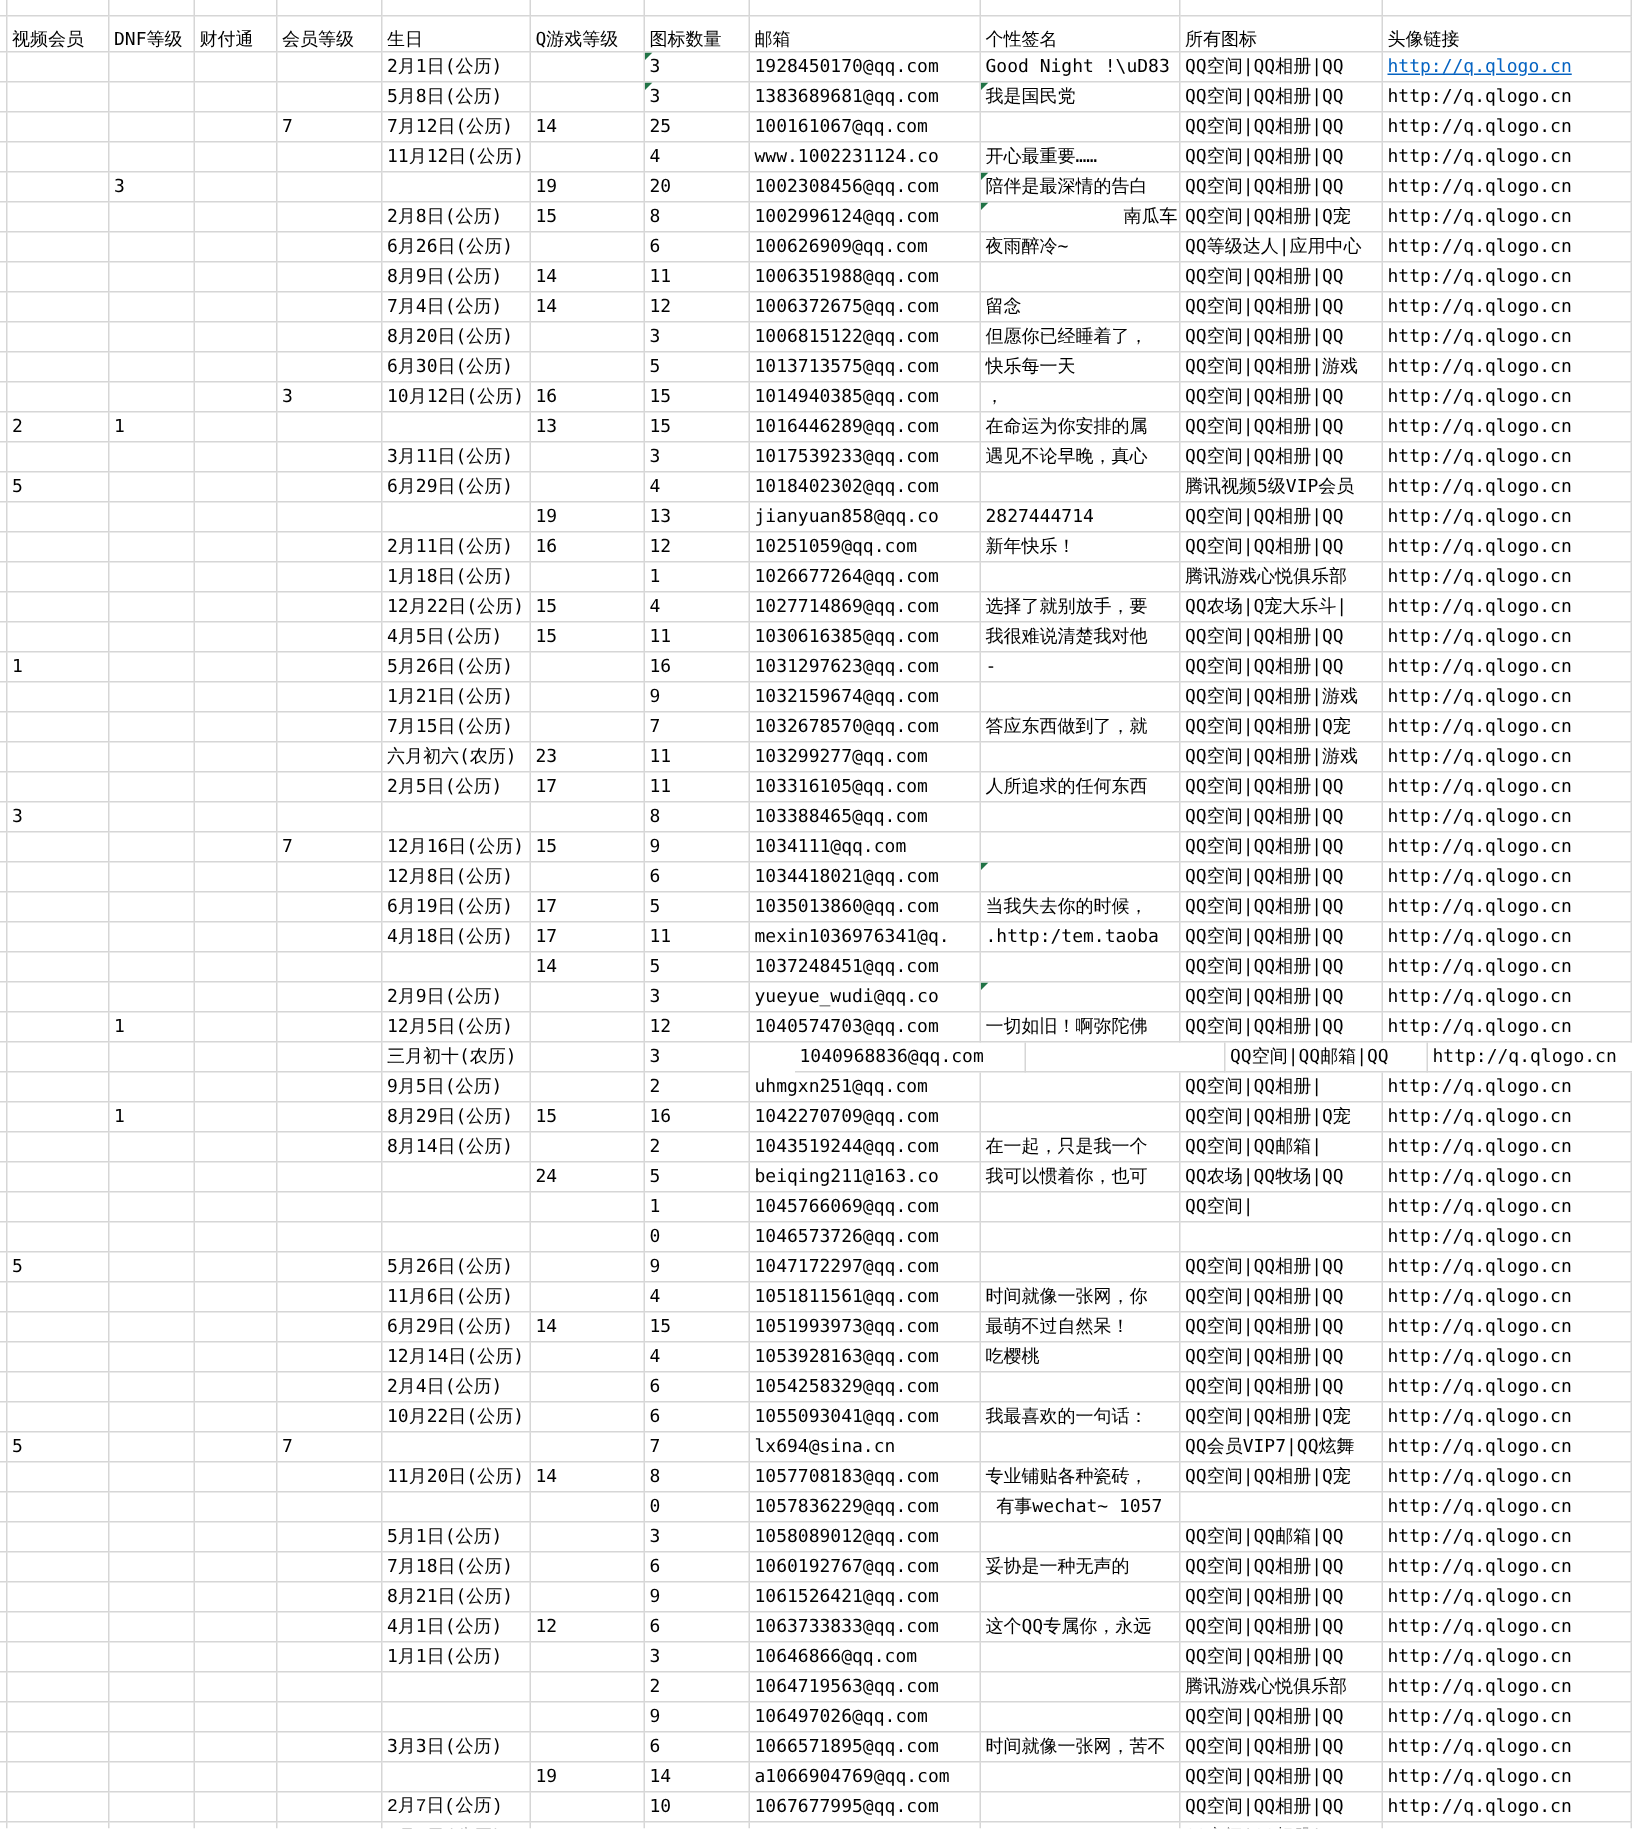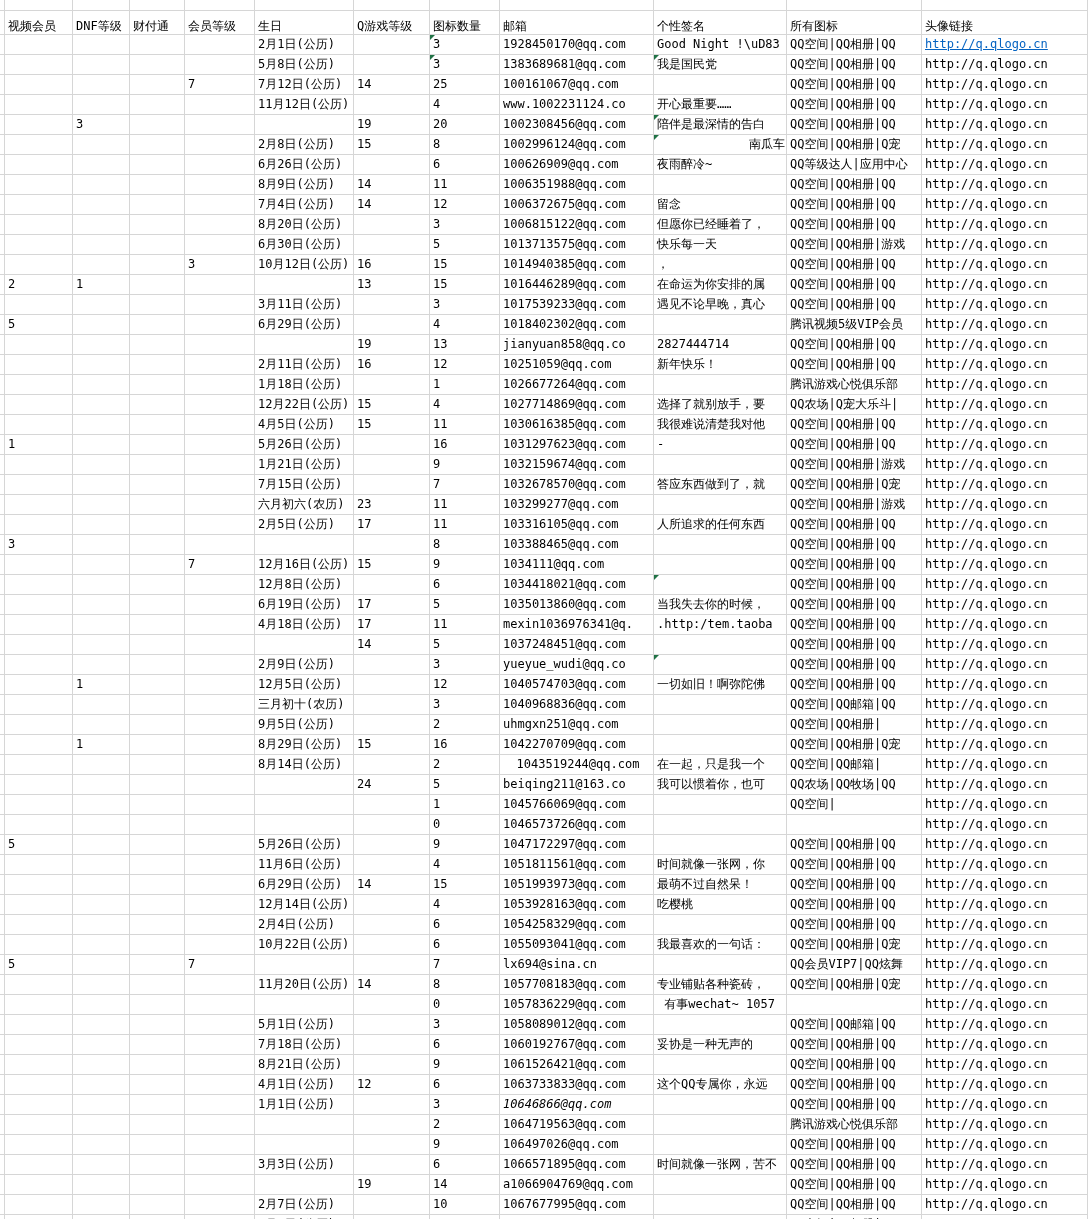--- a/index.html
+++ b/index.html
@@ -533,21 +533,21 @@
       </div>
       <div class="row">
         <div class="cell" style="width: 5px;"></div>
         <div class="cell" style="width: 68px;"></div>
         <div class="cell" style="width: 57px;"></div>
         <div class="cell" style="width: 55px;"></div>
         <div class="cell" style="width: 70px;"></div>
         <div class="cell" style="width: 99px;">三月初十(农历)</div>
         <div class="cell" style="width: 76px;"></div>
         <div class="cell" style="width: 70px;">3</div>
-        <div class="cell" style="width: 154px;">1040968836@qq.com</div>
+        <div class="cell" style="width: 154px; margin-left: 30px;">1040968836@qq.com</div>
         <div class="cell" style="width: 133px;"></div>
         <div class="cell" style="width: 135px;">QQ空间|QQ邮箱|QQ</div>
         <div class="cell" style="width: 166px;">http://q.qlogo.cn</div>
       </div>
       <div class="row">
         <div class="cell" style="width: 5px;"></div>
         <div class="cell" style="width: 68px;"></div>
         <div class="cell" style="width: 57px;"></div>
         <div class="cell" style="width: 55px;"></div>
         <div class="cell" style="width: 70px;"></div>
@@ -575,21 +575,21 @@
       </div>
       <div class="row">
         <div class="cell" style="width: 5px;"></div>
         <div class="cell" style="width: 68px;"></div>
         <div class="cell" style="width: 57px;"></div>
         <div class="cell" style="width: 55px;"></div>
         <div class="cell" style="width: 70px;"></div>
         <div class="cell" style="width: 99px;">8月14日(公历)</div>
         <div class="cell" style="width: 76px;"></div>
         <div class="cell" style="width: 70px;">2</div>
-        <div class="cell" style="width: 154px; text-align: center;">1043519244@qq.com</div>
+        <div class="cell" style="width: 154px;">1043519244@qq.com</div>
         <div class="cell" style="width: 133px;">在一起，只是我一个</div>
         <div class="cell" style="width: 135px;">QQ空间|QQ邮箱|</div>
         <div class="cell" style="width: 166px;">http://q.qlogo.cn</div>
       </div>
       <div class="row">
         <div class="cell" style="width: 5px;"></div>
         <div class="cell" style="width: 68px;"></div>
         <div class="cell" style="width: 57px;"></div>
         <div class="cell" style="width: 55px;"></div>
         <div class="cell" style="width: 70px;"></div>
@@ -813,21 +813,21 @@
       </div>
       <div class="row">
         <div class="cell" style="width: 5px;"></div>
         <div class="cell" style="width: 68px;"></div>
         <div class="cell" style="width: 57px;"></div>
         <div class="cell" style="width: 55px;"></div>
         <div class="cell" style="width: 70px;"></div>
         <div class="cell" style="width: 99px;">1月1日(公历)</div>
         <div class="cell" style="width: 76px;"></div>
         <div class="cell" style="width: 70px;">3</div>
-        <div class="cell" style="width: 154px; font-style: italic;">10646866@qq.com</div>
+        <div class="cell" style="width: 154px;">10646866@qq.com</div>
         <div class="cell" style="width: 133px;"></div>
         <div class="cell" style="width: 135px;">QQ空间|QQ相册|QQ</div>
         <div class="cell" style="width: 166px;">http://q.qlogo.cn</div>
       </div>
       <div class="row">
         <div class="cell" style="width: 5px;"></div>
         <div class="cell" style="width: 68px;"></div>
         <div class="cell" style="width: 57px;"></div>
         <div class="cell" style="width: 55px;"></div>
         <div class="cell" style="width: 70px;"></div>
@@ -880,21 +880,21 @@
         <div class="cell" style="width: 133px;"></div>
         <div class="cell" style="width: 135px;">QQ空间|QQ相册|QQ</div>
         <div class="cell" style="width: 166px;">http://q.qlogo.cn</div>
       </div>
       <div class="row">
         <div class="cell" style="width: 5px;"></div>
         <div class="cell" style="width: 68px;"></div>
         <div class="cell" style="width: 57px;"></div>
         <div class="cell" style="width: 55px;"></div>
         <div class="cell" style="width: 70px;"></div>
-        <div class="cell" style="width: 99px;">2月7日(公历)</div>
+        <div class="cell" style="width: 99px; font-family: Liberation Mono, monospace;">2月7日(公历)</div>
         <div class="cell" style="width: 76px;"></div>
         <div class="cell" style="width: 70px;">10</div>
         <div class="cell" style="width: 154px;">1067677995@qq.com</div>
         <div class="cell" style="width: 133px;"></div>
         <div class="cell" style="width: 135px;">QQ空间|QQ相册|QQ</div>
         <div class="cell" style="width: 166px;">http://q.qlogo.cn</div>
       </div>
       <div class="row">
         <div class="cell" style="width: 5px;"></div>
         <div class="cell" style="width: 68px;"></div>

